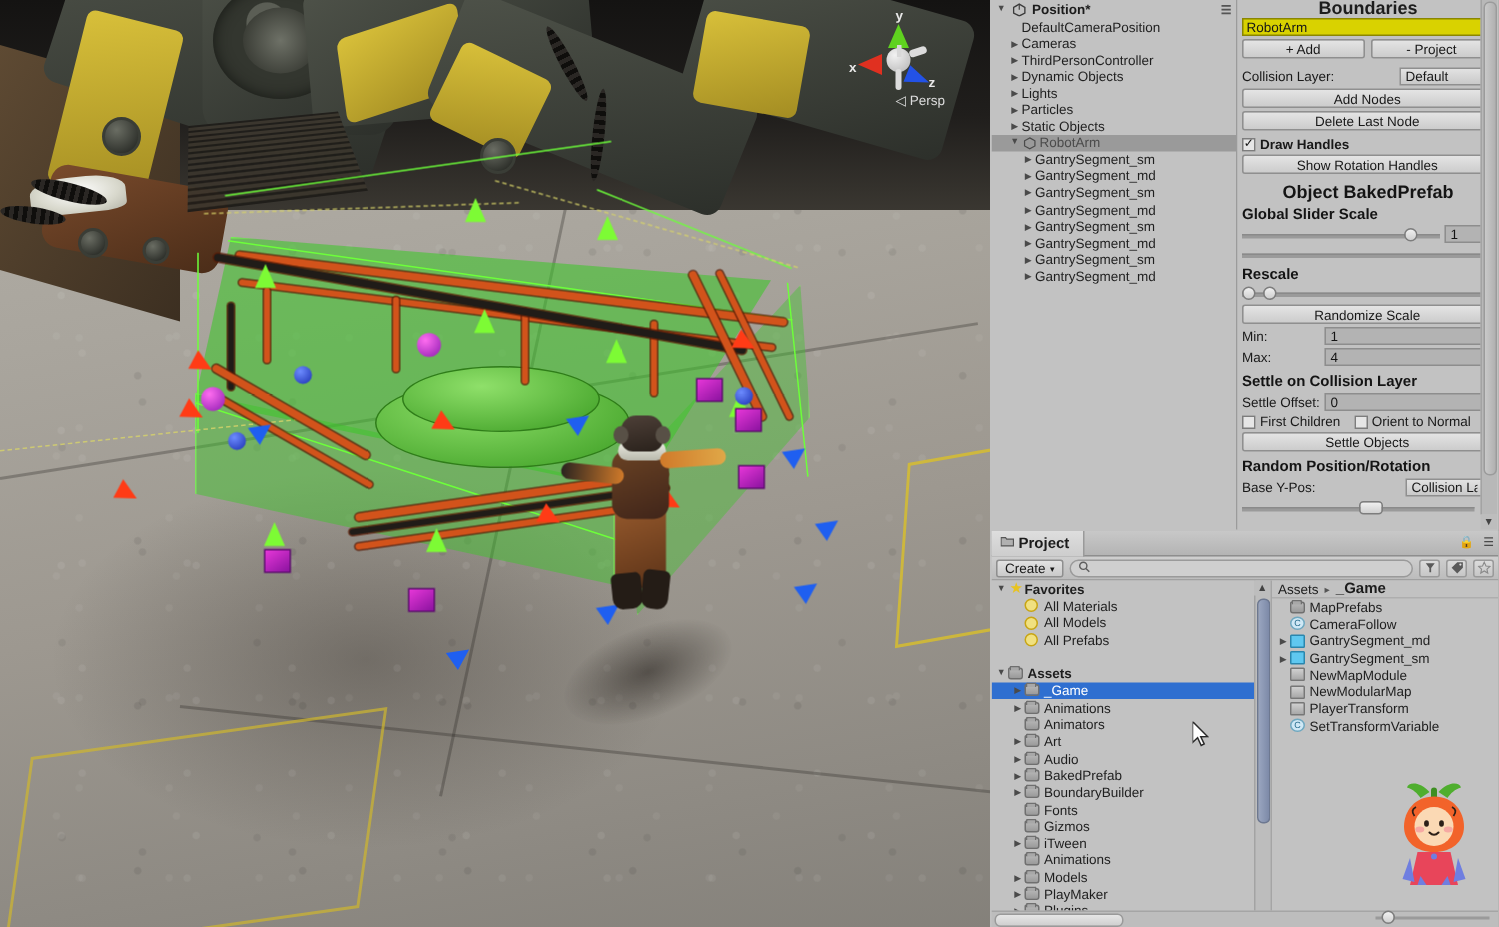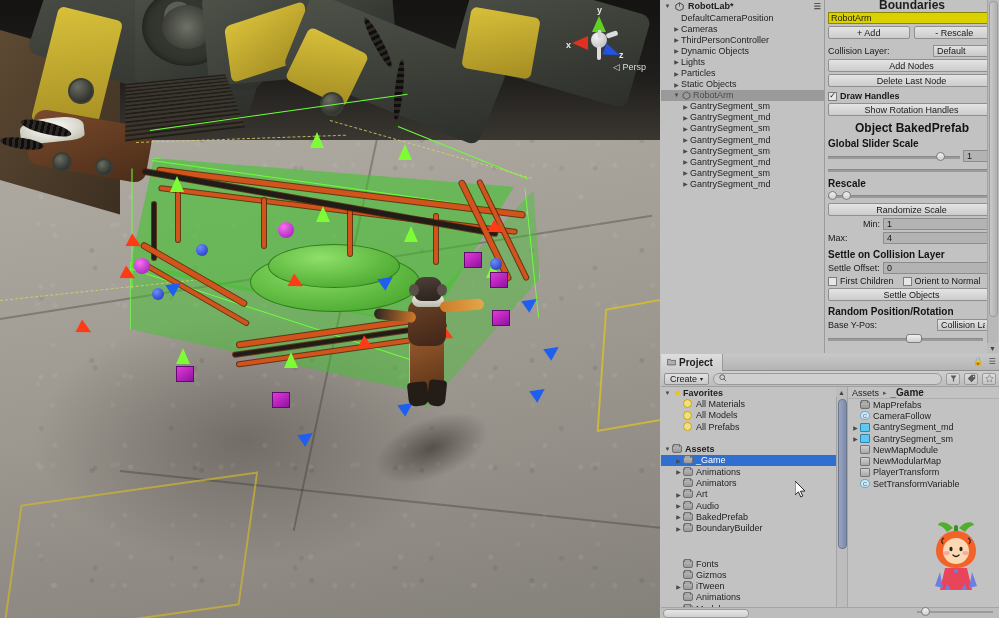--- a/index.html
+++ b/index.html
@@ -149,21 +149,21 @@
     position: absolute; border-radius: 50%;
     background: radial-gradient(ellipse at 40% 30%, #8fe06a, #3b9c22);
     border: 1px solid #2f7d19;
   }
 
   
   #view-gizmo { position: absolute; right: 24px; top: 2px; width: 70px; height: 78px; }
   #view-gizmo .axis-label { position: absolute; color: #e8e8e8; font-size: 9px; font-weight: bold; }
   .gz-cone { position: absolute; width: 0; height: 0; }
   .persp-label {
-    position: absolute; right: 14px; top: 62px; color: #dcdcdc; font-size: 9px;
+    position: absolute; right: 30px; top: 62px; color: #dcdcdc; font-size: 9px;
   }
 
   
   .panel { position: absolute; background: #c2c2c2; }
 
   .tab-bar {
     height: 17px; background: linear-gradient(180deg,#c8c8c8,#b4b4b4);
     border-bottom: 1px solid #8e8e8e; position: relative;
   }
   .tab {
@@ -509,21 +509,21 @@
 
   <div id="hierarchy" class="panel">
     <div class="hier-head">
       <span class="h-arrow">▼</span>
       <span class="h-ico">
         <svg width="9" height="9" viewBox="0 0 12 12">
             <polygon points="6,1 11,4 11,9 6,11.5 1,9 1,4" fill="none" stroke="#3b3b3b" stroke-width="1.2"></polygon>
             <line x1="6" y1="1" x2="6" y2="6" stroke="#3b3b3b" stroke-width="1"></line>
           </svg>
       </span>
-      <span>RobotLab*</span>
+      <span>Position*</span>
       <span class="menu-dots">☰</span>
     </div>
     <div id="hier-rows">
         <div class="h-row" style="padding-left: 11px;">
           <span class="h-arrow"></span>
           <span>DefaultCameraPosition</span>
         </div>
         <div class="h-row" style="padding-left: 11px;">
           <span class="h-arrow">▶</span>
           <span>Cameras</span>
@@ -592,21 +592,21 @@
       </div>
   </div>
 
   <div id="inspector" class="panel">
     <div class="insp-title">Boundaries</div>
 
     <div class="ins-field">RobotArm</div>
 
     <div class="row" style="gap:4px;">
       <div class="btn" style="flex:1;">+ Add</div>
-      <div class="btn" style="flex:1;">- Rescale</div>
+      <div class="btn" style="flex:1;">- Project</div>
     </div>
 
     <div class="row" style="margin-top:6px;">
       <div class="lbl" style="flex:1;">Collision Layer:</div>
       <div class="dropdown" style="width:62px;">
         <span>Default</span>
         <span style="font-size:7px;">▾</span>
       </div>
     </div>
 
@@ -643,21 +643,21 @@
     <div class="row" style="margin-top:1px;">
       <div class="slider-track">
         <div class="slider-knob" style="left:0px;"></div>
         <div class="slider-knob" style="left:14px;"></div>
       </div>
     </div>
     <div class="row">
       <div class="btn" style="flex:1;">Randomize Scale</div>
     </div>
     <div class="row">
-      <div class="lbl" style="width:52px;text-align:right;">Min:</div>
+      <div class="lbl" style="width:52px;">Min:</div>
       <div class="txtfield" style="flex:1;">1</div>
     </div>
     <div class="row">
       <div class="lbl" style="width:52px;">Max:</div>
       <div class="txtfield" style="flex:1;">4</div>
     </div>
 
     <div class="sec-title" style="margin-top:5px;">Settle on Collision Layer</div>
     <div class="row">
       <div class="lbl" style="width:52px;">Settle Offset:</div>
@@ -796,21 +796,21 @@
             <div class="p-row" style="padding-left: 13px;">
               <span class="h-arrow">▶</span>
               <span class="folder"></span>
               <span>BakedPrefab</span>
             </div>
             <div class="p-row" style="padding-left: 13px;">
               <span class="h-arrow">▶</span>
               <span class="folder"></span>
               <span>BoundaryBuilder</span>
             </div>
-            <div class="p-row" style="padding-left: 13px; margin-top: 24px;">
+            <div class="p-row" style="padding-left: 13px;">
               <span class="h-arrow"></span>
               <span class="folder"></span>
               <span>Fonts</span>
             </div>
             <div class="p-row" style="padding-left: 13px;">
               <span class="h-arrow"></span>
               <span class="folder"></span>
               <span>Gizmos</span>
             </div>
             <div class="p-row" style="padding-left: 13px;">

